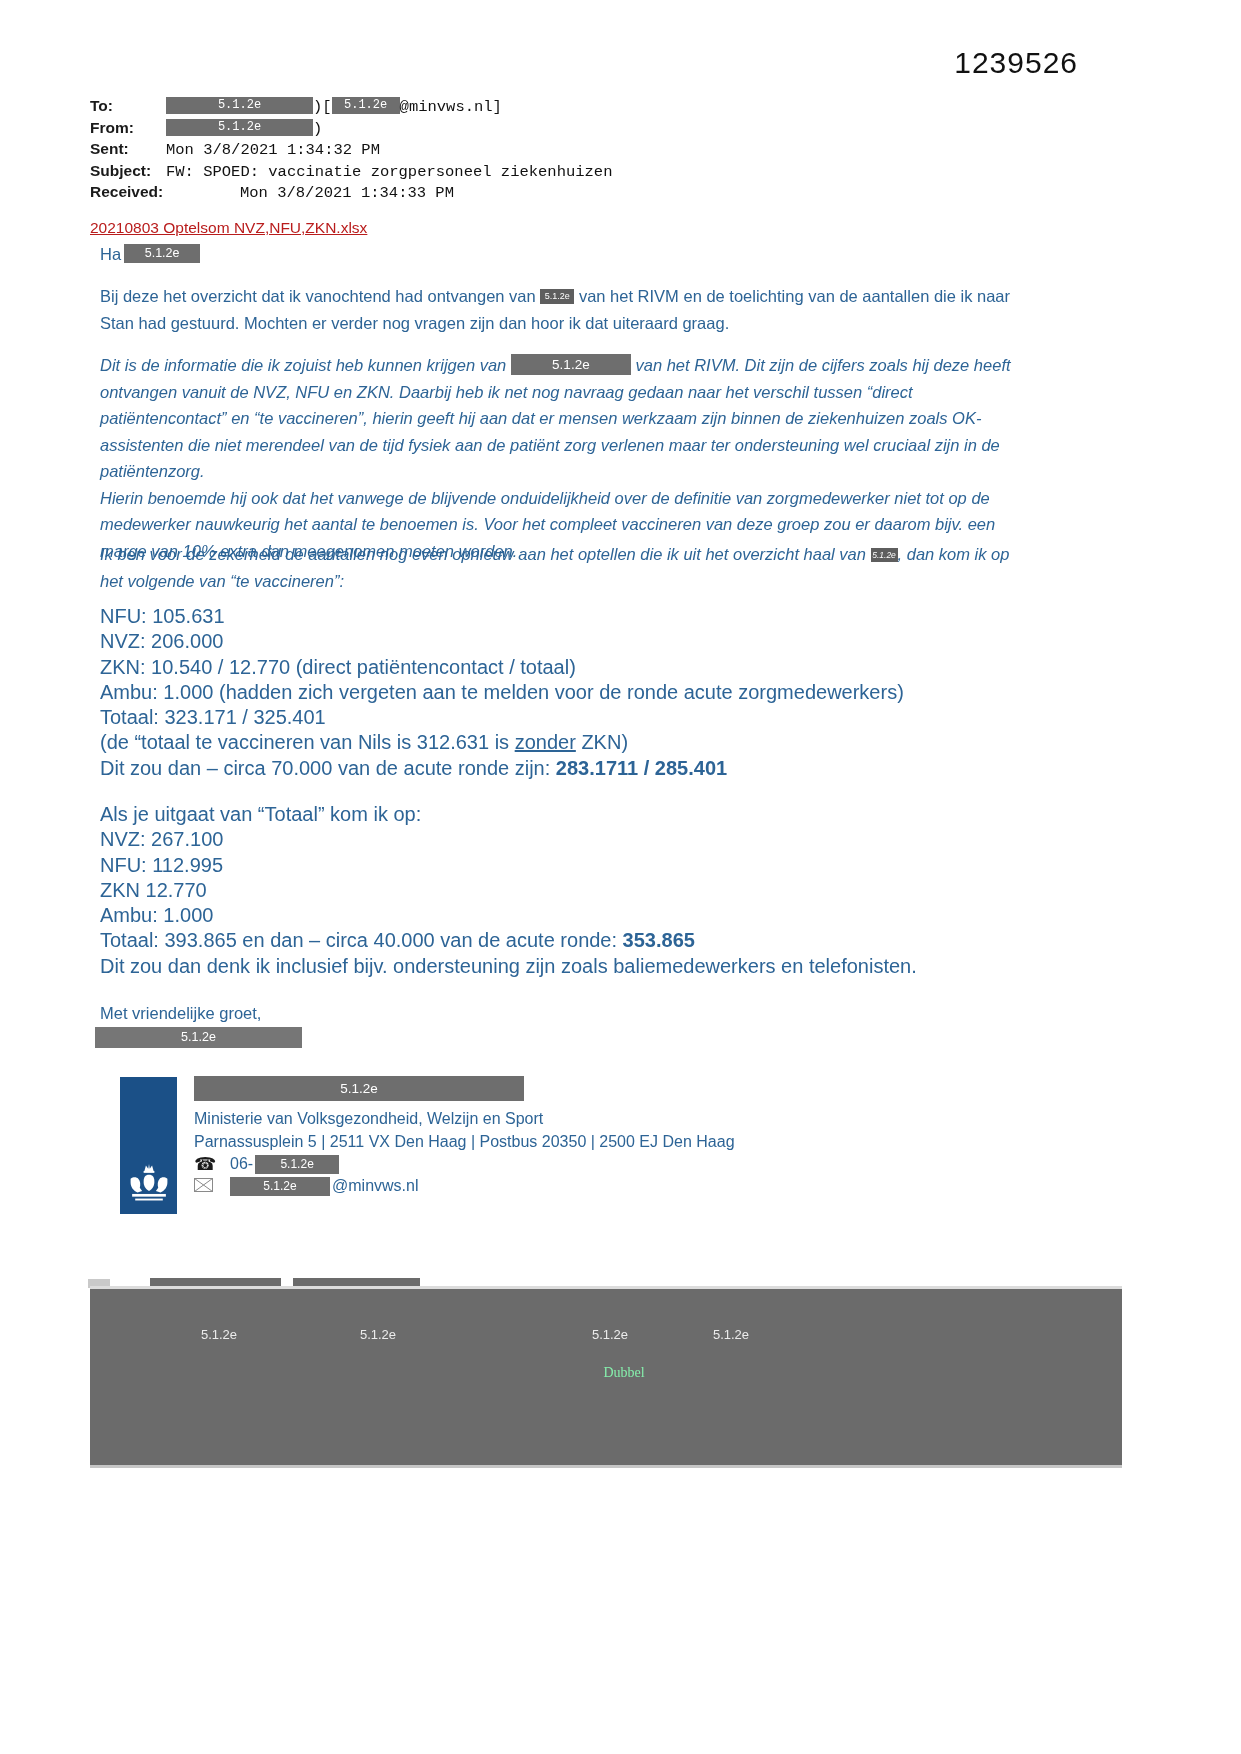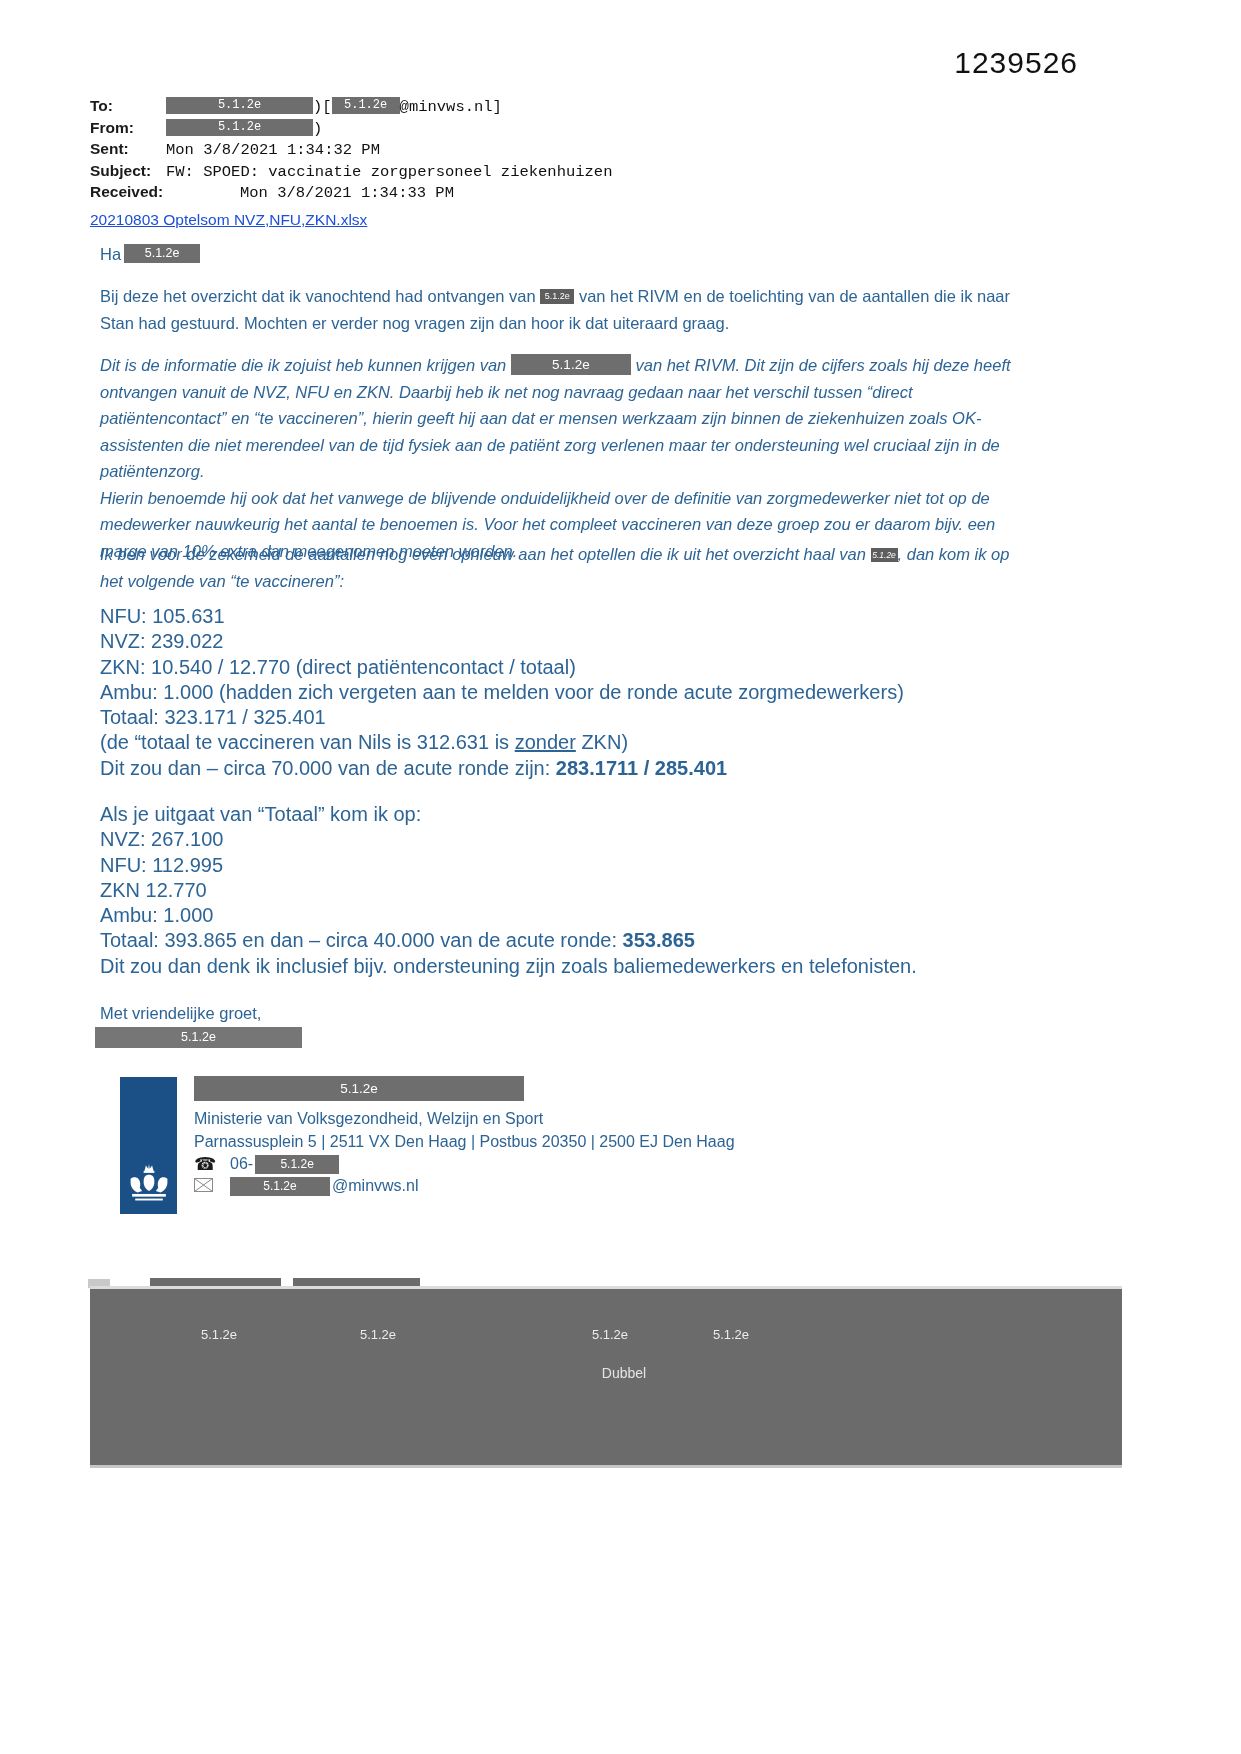--- a/index.html
+++ b/index.html
@@ -11,21 +11,21 @@
   
   .hdr{position:absolute;left:90px;top:96px;font-size:15.5px;color:#1a1a1a;}
   .hrow{display:flex;align-items:baseline;line-height:19.5px;white-space:nowrap;}
   .hl{width:76px;font-weight:bold;flex:0 0 auto;}
   .hv{color:#111;font-family:Liberation Mono, monospace;}
   .hv.indent{margin-left:74px;}
   .chip{display:inline-block;background:#6e6e6e;color:#fff;text-align:center;
         font-size:12px;vertical-align:-3px;overflow:hidden;}
   .chip.h1{width:147px;height:17px;line-height:17px;}
   .chip.h2{width:68px;height:17px;line-height:17px;}
-  .alink{color:#1d4ed8;text-decoration:underline;margin-top:6px;display:inline-block;}
+  .alink{color:#b91c1c;text-decoration:underline;margin-top:14px;display:inline-block;}
 
   
   .blue{color:#2d6496;}
   .greet{position:absolute;left:100px;top:244px;font-size:16.5px;}
   .chip.g{width:76px;height:19px;line-height:19px;font-size:12.5px;margin-left:3px;}
   .para{position:absolute;left:100px;width:930px;font-size:16.5px;line-height:26.5px;}
   .p1{top:283px;}
   .p2{top:352px;font-style:italic;}
   .p3{top:541px;font-style:italic;}
   .chip.sm{width:34px;height:15px;line-height:15px;font-size:9px;background:#5e5e5e;vertical-align:-2px;}
@@ -56,21 +56,21 @@
   
   .tab-light{position:absolute;left:88px;top:1279px;width:22px;height:9px;background:#c9c9c9;}
   .tab1{position:absolute;left:150px;top:1278px;width:131px;height:12px;background:#6b6b6b;}
   .tab2{position:absolute;left:293px;top:1278px;width:127px;height:12px;background:#6b6b6b;}
   .topline{position:absolute;left:90px;top:1286px;width:1070px;height:3px;background:#dcdcdc;}
   .block{position:absolute;left:90px;top:1289px;width:1070px;height:176px;background:#6b6b6b;
          border-bottom:3px solid #c6c6c6;}
   .fb-label{position:absolute;top:38px;color:#ececec;font-size:13px;transform:translateX(-50%);}
   .fb-1{left:129px;} .fb-2{left:288px;} .fb-3{left:520px;} .fb-4{left:641px;}
   .fb-dubbel{position:absolute;left:534px;top:76px;transform:translateX(-50%);
-             color:#e5e5e5;font-size:14px;}
+             color:#86efac;font-size:14px;font-family:Liberation Serif, serif;}
 </style>
 </head>
 <body>
 
 <div class="page">
 
   <div class="docnum">1239526</div>
 
   <div class="hdr">
     <div class="hrow">
@@ -115,21 +115,21 @@
     <div>Hierin benoemde hij ook dat het vanwege de blijvende onduidelijkheid over de definitie van zorgmedewerker niet tot op de medewerker nauwkeurig het aantal te benoemen is. Voor het compleet vaccineren van deze groep zou er daarom bijv. een marge van 10% extra dan meegenomen moeten worden.</div>
   </div>
 
   <div class="para p3 blue">
     <span>Ik ben voor de zekerheid de aantallen nog even opnieuw aan het optellen die ik uit het overzicht haal van</span>
     <span class="chip xs">5.1.2e</span><span>, dan kom ik op het volgende van “te vaccineren”:</span>
   </div>
 
   <div class="blist l1 blue">
       <div class="bline"><span>NFU: 105.631</span></div>
-      <div class="bline"><span>NVZ: 239.022</span></div>
+      <div class="bline"><span>NVZ: 206.000</span></div>
       <div class="bline"><span>ZKN: 10.540 / 12.770  (direct patiëntencontact / totaal)</span></div>
       <div class="bline"><span>Ambu: 1.000 (hadden zich vergeten aan te melden voor de ronde acute zorgmedewerkers)</span></div>
       <div class="bline"><span>Totaal: 323.171 / 325.401</span></div>
       <div class="bline"><span>(de “totaal te vaccineren van Nils is 312.631 is </span><span class="u">zonder</span><span> ZKN)</span></div>
       <div class="bline"><span>Dit zou dan – circa 70.000 van de acute ronde zijn: </span><span class="b">283.1711 / 285.401</span></div>
     </div>
 
   <div class="blist l2 blue">
       <div class="bline"><span>Als je uitgaat van “Totaal” kom ik op:</span></div>
       <div class="bline"><span>NVZ: 267.100</span></div>

